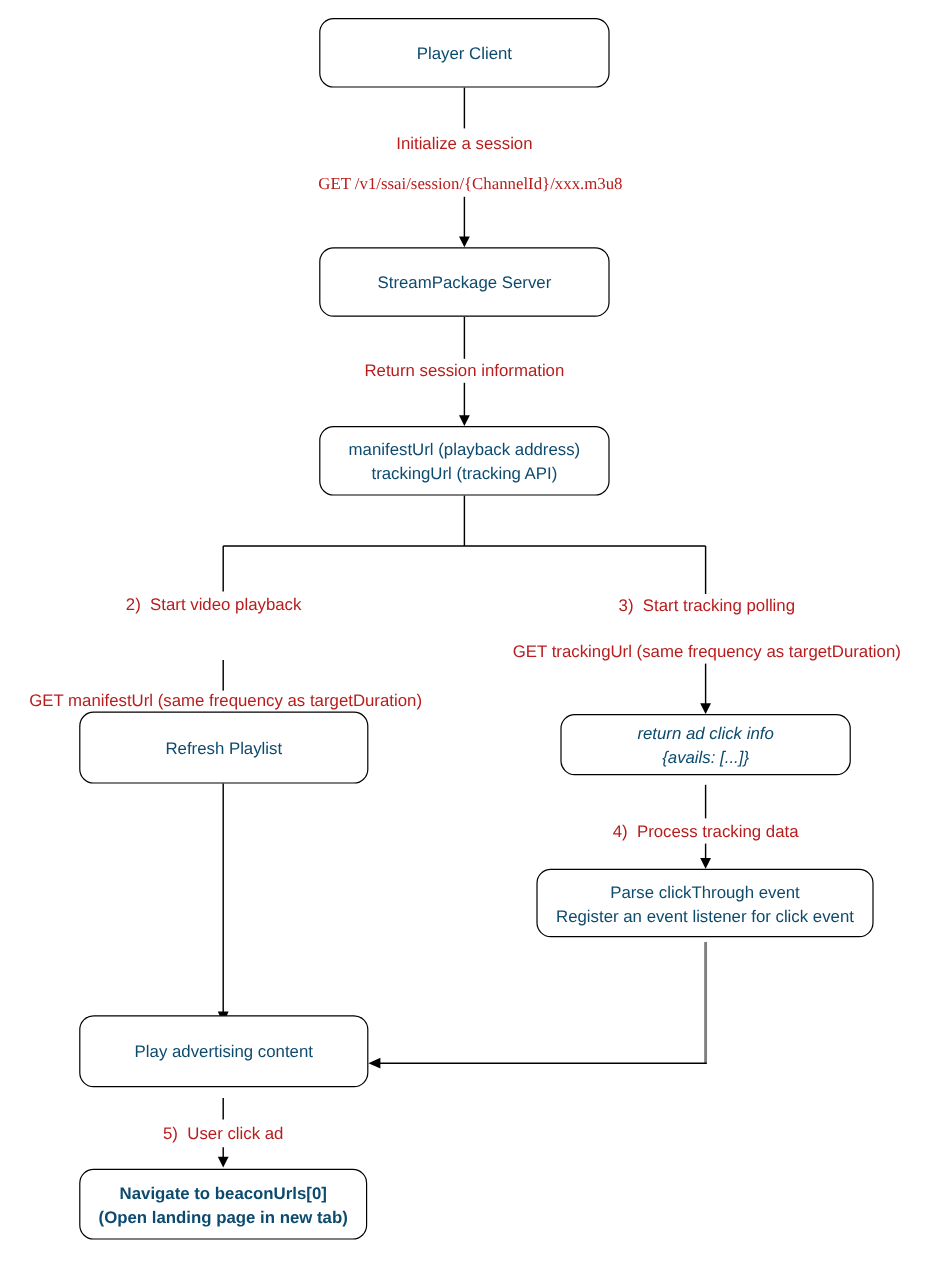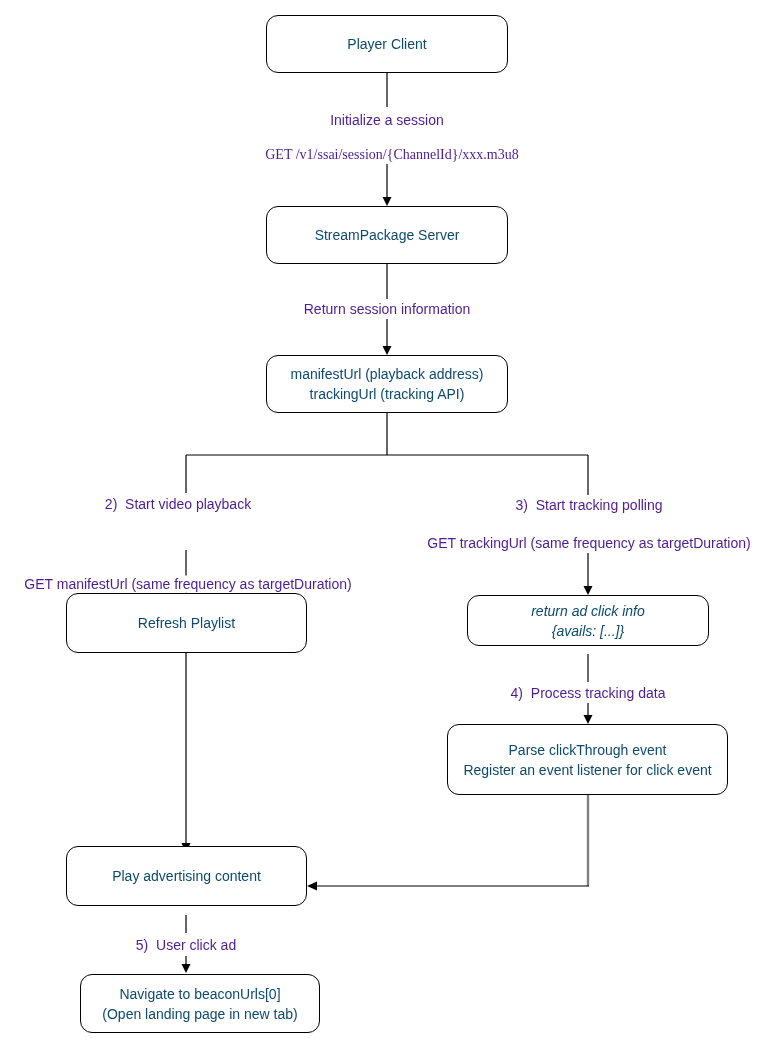--- a/index.html
+++ b/index.html
@@ -36,21 +36,21 @@
     line-height: 20px;
     color: #0c4a6e;
   }
   .edge-label {
     position: absolute;
     transform: translate(-50%, -50%);
     background: #ffffff;
     font-size: 14px;
     line-height: 17px;
     white-space: pre;
-    color: #4c1d95;
+    color: #b91c1c;
     padding: 0 3px;
     text-align: center;
   }
 </style>
 </head>
 <body>
 
 <div class="canvas">
 
   <svg class="wires" viewBox="0 0 774 1051" xmlns="http://www.w3.org/2000/svg">
@@ -105,30 +105,30 @@
 
   <div class="node" style="left:66px; top:593px; width:241px; height:60px;">
     <div>Refresh Playlist</div>
   </div>
 
   <div class="node" style="left:467px; top:595px; width:242px; height:51px;font-style:italic;">
     <div>return ad click info</div>
     <div>{avails: [...]}</div>
   </div>
 
-  <div class="node" style="left:447px; top:724px; width:281px; height:71px;">
+  <div class="node" style="left:447px; top:724px; width:281px; height:57px;">
     <div>Parse clickThrough event</div>
     <div>Register an event listener for click event</div>
   </div>
 
   <div class="node" style="left:66px; top:846px; width:241px; height:60px;text-align:center;">
     <div>Play advertising content</div>
   </div>
 
-  <div class="node" style="left:80px; top:974px; width:240px; height:59px;">
+  <div class="node" style="left:66px; top:974px; width:240px; height:59px;font-weight:bold;">
     <div>Navigate to beaconUrls[0]</div>
     <div>(Open landing page in new tab)</div>
   </div>
 
   <div class="edge-label" style="left:387px; top:120px;">Initialize a session</div>
 
   <div class="edge-label" style="left:392px; top:154px;font-family:Liberation Serif, serif;">GET /v1/ssai/session/{ChannelId}/xxx.m3u8</div>
 
   <div class="edge-label" style="left:387px; top:309px;">Return session information</div>
 

